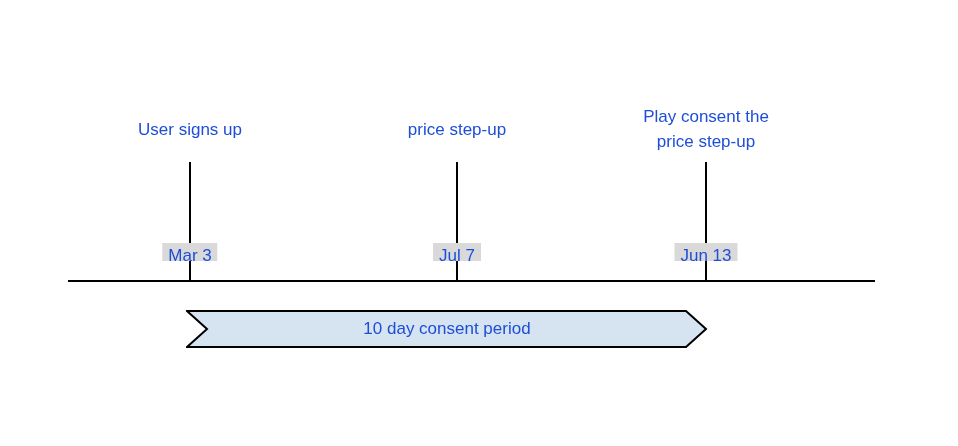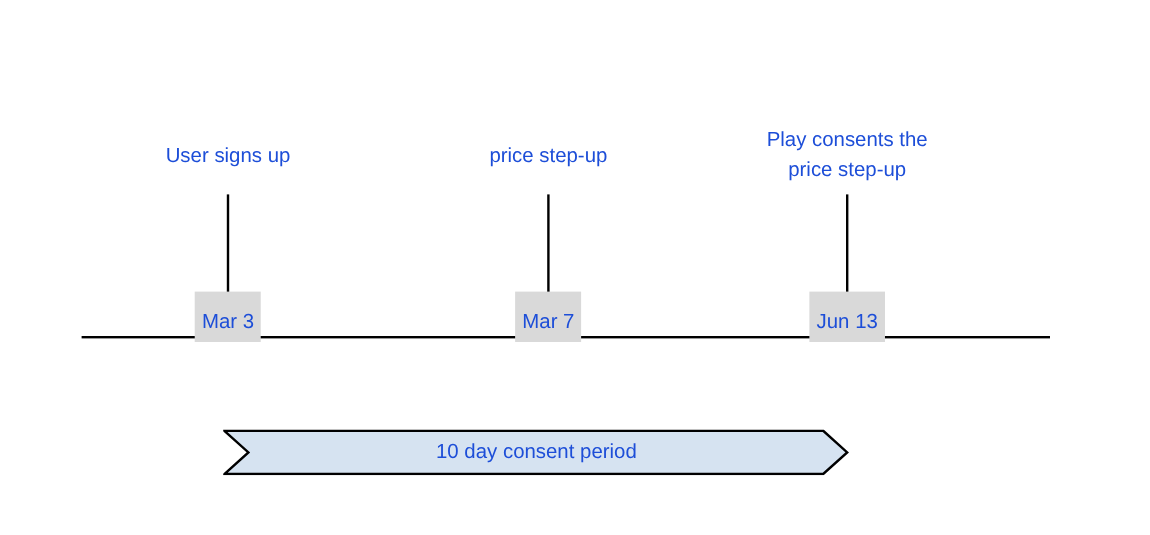--- a/index.html
+++ b/index.html
@@ -57,31 +57,30 @@
     background: #000000;
   }
   .event-date {
     position: absolute;
     top: 243px;
     left: 0;
     transform: translateX(-50%);
     background: #d9d9d9;
     height: 18px;
     line-height: 25px;
-    padding: 12px 6px;
+    padding: 0 6px;
     font-size: 17px;
     white-space: nowrap;
   }
   .banner {
     position: absolute;
     left: 186px;
     top: 310px;
     width: 522px;
     height: 38px;
-    margin-top: 48px;
   }
   .banner svg { display: block; }
   .banner-label {
     position: absolute;
     left: 0;
     top: 0;
     width: 522px;
     height: 38px;
     display: flex;
     align-items: center;
@@ -102,26 +101,26 @@
     </div>
     <div class="event-tick"></div>
     <div class="event-date">Mar 3</div>
   </div>
 
   <div class="event e2">
     <div class="event-title">
       <div>price step-up</div>
     </div>
     <div class="event-tick"></div>
-    <div class="event-date">Mar 7</div>
+    <div class="event-date">Jul 7</div>
   </div>
 
   <div class="event e3">
     <div class="event-title">
-      <div>Play consents the</div>
+      <div>Play consent the</div>
       <div>price step-up</div>
     </div>
     <div class="event-tick"></div>
     <div class="event-date">Jun 13</div>
   </div>
 
   <div class="banner">
     <svg width="522" height="38" viewBox="0 0 522 38">
       <polygon points="1,1 500,1 520,19 500,37 1,37 21,19" stroke-width="2" fill="#d6e3f1" stroke="#000000"></polygon>
     </svg>

